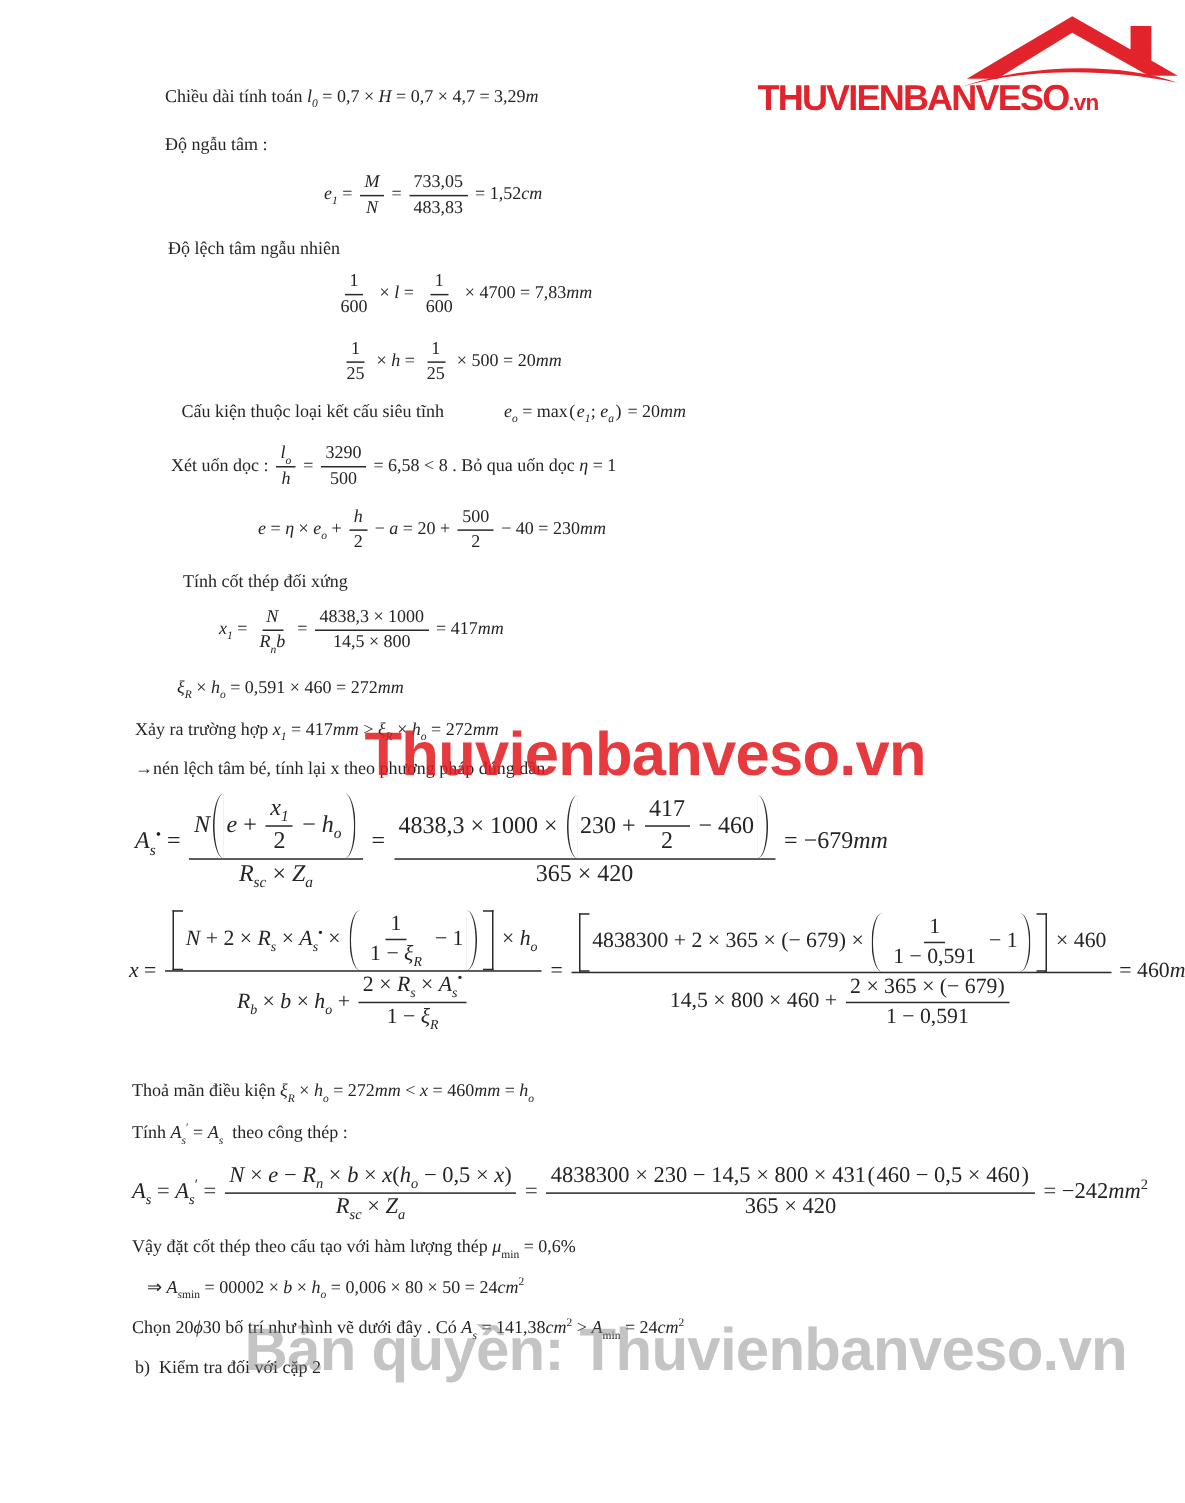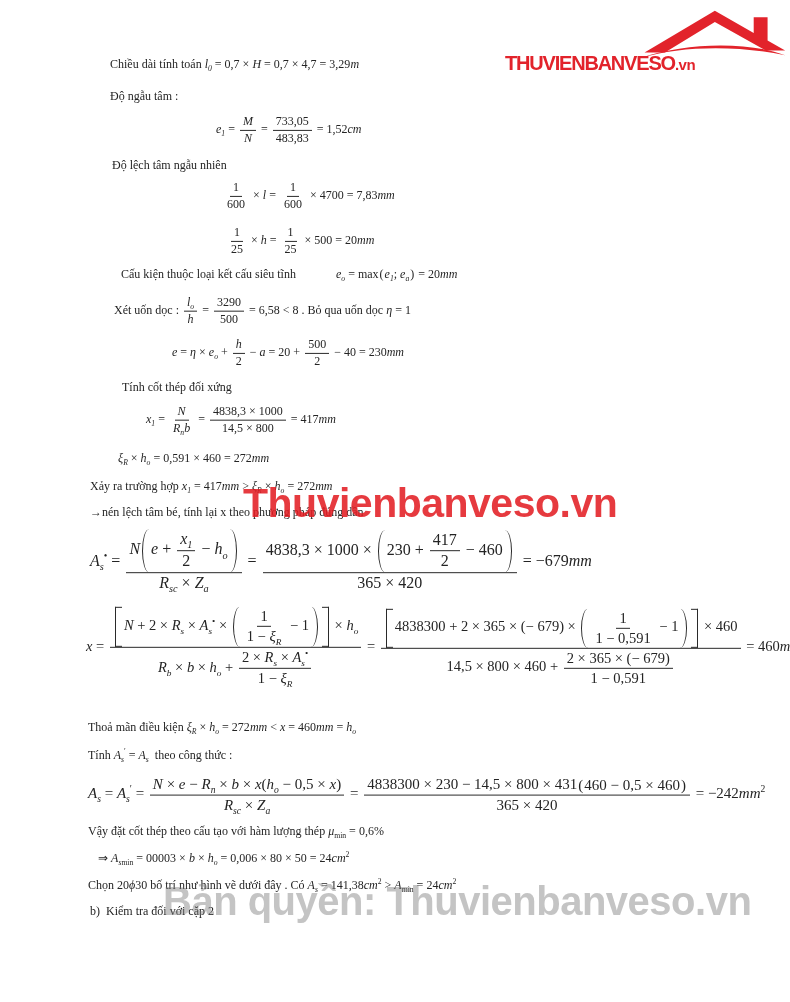--- a/index.html
+++ b/index.html
@@ -35,21 +35,21 @@
   .fence.tall.sq.r{border-right:1.4px solid #2a2a2a;border-top:1.4px solid #2a2a2a;border-bottom:1.4px solid #2a2a2a;}
   .fence.tall.rd.l{border-left:1.4px solid #2a2a2a;border-radius:100% 0 0 100% / 50% 0 0 50%;}
   .fence.tall.rd.r{border-right:1.4px solid #2a2a2a;border-radius:0 100% 100% 0 / 0 50% 50% 0;}
   
   .logo{position:absolute;left:505px;top:4px;width:284px;height:102px;z-index:1;}
   .logo-icon{position:absolute;right:2px;top:2px;width:148px;height:54px;}
   .logo-word{
     position:absolute;left:0;top:48px;white-space:nowrap;
     font-family:"Liberation Sans",sans-serif;font-weight:bold;letter-spacing:-1.2px;
   }
-  .logo-word .brand{font-size:20px;}
+  .logo-word .brand{font-size:24px;}
   .logo-word .tld{font-size:15px;letter-spacing:-0.5px;}
   .logo-tag{
     position:absolute;left:1px;top:84px;white-space:nowrap;
     font-family:"Liberation Sans",sans-serif;font-size:12.8px;letter-spacing:0.55px;font-weight:bold;
   }
   
   .wm-center{
     position:absolute;left:243px;top:503px;transform:translateY(-50%);z-index:3;
     font-family:"Liberation Sans",sans-serif;font-weight:bold;font-size:41px;
     letter-spacing:-0.5px;opacity:0.87;white-space:nowrap;
@@ -84,24 +84,24 @@
       <div class="line" style="left: 114px; top: 311px;"><span class="rm">Xét uốn dọc : </span><span class="frac"><span class="num"><span class="it">l</span><sub class="it">o</sub></span><span class="den"><span class="it">h</span></span></span><span class="rm"> = </span><span class="frac"><span class="num"><span class="rm">3290</span></span><span class="den"><span class="rm">500</span></span></span><span class="rm"> = 6,58 &lt; 8 . Bỏ qua uốn dọc </span><span class="it">η</span><span class="rm"> = 1</span></div>
       <div class="line" style="left: 172px; top: 353px;"><span class="it">e</span><span class="rm"> = </span><span class="it">η</span><span class="rm"> × </span><span class="it">e</span><sub class="it">o</sub><span class="rm"> + </span><span class="frac"><span class="num"><span class="it">h</span></span><span class="den"><span class="rm">2</span></span></span><span class="rm"> − </span><span class="it">a</span><span class="rm"> = 20 + </span><span class="frac"><span class="num"><span class="rm">500</span></span><span class="den"><span class="rm">2</span></span></span><span class="rm"> − 40 = 230</span><span class="it">mm</span></div>
       <div class="line" style="left: 122px; top: 388px;"><span class="rm">Tính cốt thép đối xứng</span></div>
       <div class="line" style="left: 146px; top: 420px;"><span class="it">x</span><sub class="it">1</sub><span class="rm"> = </span><span class="frac"><span class="num"><span class="it">N</span></span><span class="den"><span class="it">R</span><sub class="it">n</sub><span class="it">b</span></span></span><span class="rm"> = </span><span class="frac"><span class="num"><span class="rm">4838,3 × 1000</span></span><span class="den"><span class="rm">14,5 × 800</span></span></span><span class="rm"> = 417</span><span class="it">mm</span></div>
       <div class="line" style="left: 118px; top: 459px;"><span class="it">ξ</span><sub class="it">R</sub><span class="rm"> × </span><span class="it">h</span><sub class="it">o</sub><span class="rm"> = 0,591 × 460 = 272</span><span class="it">mm</span></div>
       <div class="line" style="left: 90px; top: 487px;"><span class="rm">Xảy ra trường hợp </span><span class="it">x</span><sub class="it">1</sub><span class="rm"> = 417</span><span class="it">mm</span><span class="rm"> &gt; </span><span class="it">ξ</span><sub class="it">R</sub><span class="rm"> × </span><span class="it">h</span><sub class="it">o</sub><span class="rm"> = 272</span><span class="it">mm</span></div>
       <div class="line" style="left: 90px; top: 513px;"><span class="rm">→nén lệch tâm bé, tính lại x theo phương pháp đúng dần</span></div>
       <div class="line" style="left: 90px; top: 562px; font-size: 16px;"><span class="it">A</span><sub class="it">s</sub><sup>•</sup><span class="rm"> = </span><span class="frac"><span class="num"><span class="it">N</span><span class="grp"><span class="fence rd l tall"></span><span class="grp-c"><span class="it">e</span><span class="rm"> + </span><span class="frac"><span class="num"><span class="it">x</span><sub class="it">1</sub></span><span class="den"><span class="rm">2</span></span></span><span class="rm"> − </span><span class="it">h</span><sub class="it">o</sub></span><span class="fence rd r tall"></span></span></span><span class="den"><span class="it">R</span><sub class="it">sc</sub><span class="rm"> × </span><span class="it">Z</span><sub class="it">a</sub></span></span><span class="rm"> = </span><span class="frac"><span class="num"><span class="rm">4838,3 × 1000 × </span><span class="grp"><span class="fence rd l tall"></span><span class="grp-c"><span class="rm">230 + </span><span class="frac"><span class="num"><span class="rm">417</span></span><span class="den"><span class="rm">2</span></span></span><span class="rm"> − 460</span></span><span class="fence rd r tall"></span></span></span><span class="den"><span class="rm">365 × 420</span></span></span><span class="rm"> = −679</span><span class="it">mm</span></div>
       <div class="line" style="left: 86px; top: 648px; font-size: 14.5px;"><span class="it">x</span><span class="rm"> = </span><span class="frac"><span class="num"><span class="grp"><span class="fence sq l tall"></span><span class="grp-c"><span class="it">N</span><span class="rm"> + 2 × </span><span class="it">R</span><sub class="it">s</sub><span class="rm"> × </span><span class="it">A</span><sub class="it">s</sub><sup>•</sup><span class="rm"> × </span><span class="grp"><span class="fence rd l tall"></span><span class="grp-c"><span class="frac"><span class="num"><span class="rm">1</span></span><span class="den"><span class="rm">1 − </span><span class="it">ξ</span><sub class="it">R</sub></span></span><span class="rm"> − 1</span></span><span class="fence rd r tall"></span></span></span><span class="fence sq r tall"></span></span><span class="rm"> × </span><span class="it">h</span><sub class="it">o</sub></span><span class="den"><span class="it">R</span><sub class="it">b</sub><span class="rm"> × </span><span class="it">b</span><span class="rm"> × </span><span class="it">h</span><sub class="it">o</sub><span class="rm"> + </span><span class="frac"><span class="num"><span class="rm">2 × </span><span class="it">R</span><sub class="it">s</sub><span class="rm"> × </span><span class="it">A</span><sub class="it">s</sub><sup>•</sup></span><span class="den"><span class="rm">1 − </span><span class="it">ξ</span><sub class="it">R</sub></span></span></span></span><span class="rm"> = </span><span class="frac"><span class="num"><span class="grp"><span class="fence sq l tall"></span><span class="grp-c"><span class="rm">4838300 + 2 × 365 × (− 679) × </span><span class="grp"><span class="fence rd l tall"></span><span class="grp-c"><span class="frac"><span class="num"><span class="rm">1</span></span><span class="den"><span class="rm">1 − 0,591</span></span></span><span class="rm"> − 1</span></span><span class="fence rd r tall"></span></span></span><span class="fence sq r tall"></span></span><span class="rm"> × 460</span></span><span class="den"><span class="rm">14,5 × 800 × 460 + </span><span class="frac"><span class="num"><span class="rm">2 × 365 × (− 679)</span></span><span class="den"><span class="rm">1 − 0,591</span></span></span></span></span><span class="rm"> = 460</span><span class="it">mm</span></div>
       <div class="line" style="left: 88px; top: 728px;"><span class="rm">Thoả mãn điều kiện </span><span class="it">ξ</span><sub class="it">R</sub><span class="rm"> × </span><span class="it">h</span><sub class="it">o</sub><span class="rm"> = 272</span><span class="it">mm</span><span class="rm"> &lt; </span><span class="it">x</span><span class="rm"> = 460</span><span class="it">mm</span><span class="rm"> = </span><span class="it">h</span><sub class="it">o</sub></div>
-      <div class="line" style="left: 88px; top: 756px;"><span class="rm">Tính </span><span class="it">A</span><sub class="it">s</sub><sup>′</sup><span class="rm"> = </span><span class="it">A</span><sub class="it">s</sub><span class="rm">  theo công thức :</span></div>
+      <div class="line" style="left: 88px; top: 756px;"><span class="rm">Tính </span><span class="it">A</span><sub class="it">s</sub><sup>′</sup><span class="rm"> = </span><span class="it">A</span><sub class="it">s</sub><span class="rm">  theo công thép :</span></div>
       <div class="line" style="left: 88px; top: 795px; font-size: 15px;"><span class="it">A</span><sub class="it">s</sub><span class="rm"> = </span><span class="it">A</span><sub class="it">s</sub><sup>′</sup><span class="rm"> = </span><span class="frac"><span class="num"><span class="it">N</span><span class="rm"> × </span><span class="it">e</span><span class="rm"> − </span><span class="it">R</span><sub class="it">n</sub><span class="rm"> × </span><span class="it">b</span><span class="rm"> × </span><span class="it">x</span><span class="rm">(</span><span class="it">h</span><sub class="it">o</sub><span class="rm"> − 0,5 × </span><span class="it">x</span><span class="rm">)</span></span><span class="den"><span class="it">R</span><sub class="it">sc</sub><span class="rm"> × </span><span class="it">Z</span><sub class="it">a</sub></span></span><span class="rm"> = </span><span class="frac"><span class="num"><span class="rm">4838300 × 230 − 14,5 × 800 × 431</span><span class="grp"><span class="fence rd l plain">(</span><span class="grp-c"><span class="rm">460 − 0,5 × 460</span></span><span class="fence rd r plain">)</span></span></span><span class="den"><span class="rm">365 × 420</span></span></span><span class="rm"> = −242</span><span class="it">mm</span><sup>2</sup></div>
       <div class="line" style="left: 88px; top: 832px;"><span class="rm">Vậy đặt cốt thép theo cấu tạo với hàm lượng thép </span><span class="it">μ</span><sub>min</sub><span class="rm"> = 0,6%</span></div>
-      <div class="line" style="left: 98px; top: 859px;"><span class="rm">⇒ </span><span class="it">A</span><sub class="it">s</sub><sub>min</sub><span class="rm"> = 00003 × </span><span class="it">b</span><span class="rm"> × </span><span class="it">h</span><sub class="it">o</sub><span class="rm"> = 0,006 × 80 × 50 = 24</span><span class="it">cm</span><sup>2</sup></div>
+      <div class="line" style="left: 98px; top: 859px;"><span class="rm">⇒ </span><span class="it">A</span><sub class="it">s</sub><sub>min</sub><span class="rm"> = 00002 × </span><span class="it">b</span><span class="rm"> × </span><span class="it">h</span><sub class="it">o</sub><span class="rm"> = 0,006 × 80 × 50 = 24</span><span class="it">cm</span><sup>2</sup></div>
       <div class="line" style="left: 88px; top: 886px;"><span class="rm">Chọn 20</span><span class="it">ϕ</span><span class="rm">30 bố trí như hình vẽ dưới đây . Có </span><span class="it">A</span><sub class="it">s</sub><span class="rm"> = 141,38</span><span class="it">cm</span><sup>2</sup><span class="rm"> &gt; </span><span class="it">A</span><sub>min</sub><span class="rm"> = 24</span><span class="it">cm</span><sup>2</sup></div>
       <div class="line" style="left: 90px; top: 912px; text-align: center;"><span class="rm">b)  Kiểm tra đối với cặp 2</span></div>
     </div>
 
   <div class="wm-center" style="color: rgb(227, 29, 35);">Thuvienbanveso.vn</div>
   <div class="wm-bottom" style="color: rgb(125, 125, 125);">Bản quyền: Thuvienbanveso.vn</div>
 
 </div>
 
 </body></html>

